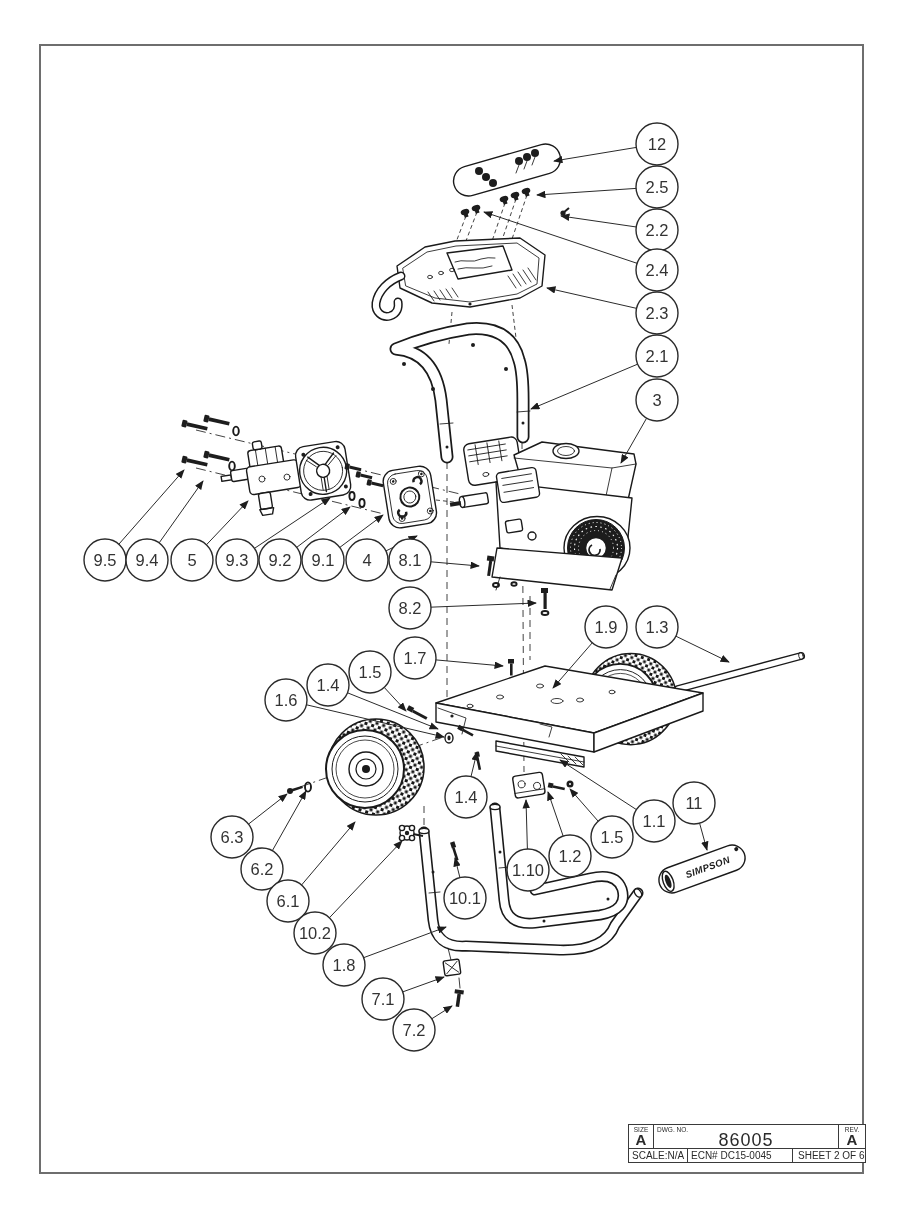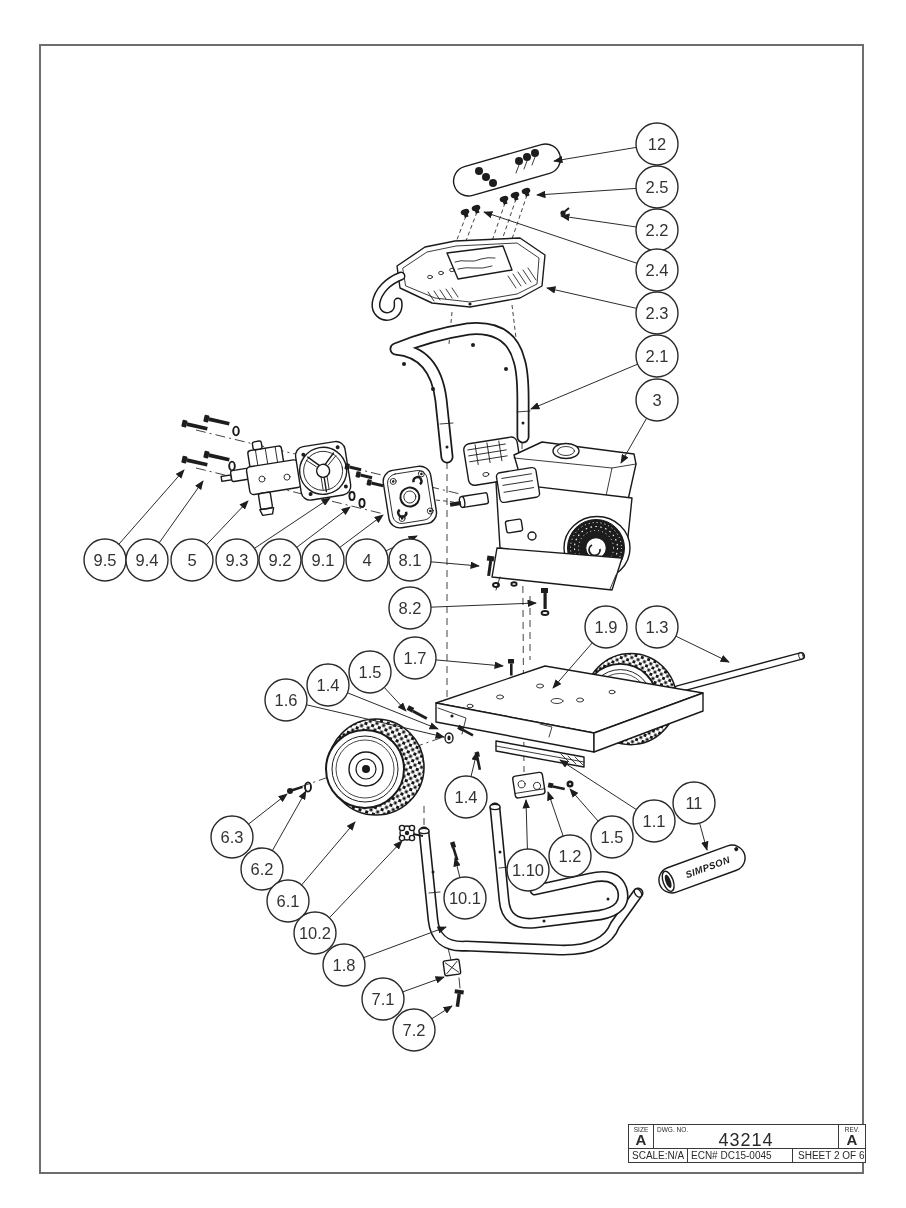--- a/index.html
+++ b/index.html
@@ -569,21 +569,21 @@
   </svg>
 
   <div id="tb">
     <div class="r1">
       <div class="c c1 bdr">
         <span class="lab">SIZE</span>
         <span class="big">A</span>
       </div>
       <div class="c c2 bdr">
         <span class="lab left">DWG.  NO.</span>
-        <span class="num">43214</span>
+        <span class="num">86005</span>
       </div>
       <div class="c c3">
         <span class="lab">REV.</span>
         <span class="big">A</span>
       </div>
     </div>
     <div class="r2">
       <div class="c s1 bdr">
         <span>SCALE:</span>
         <span>N/A</span>

